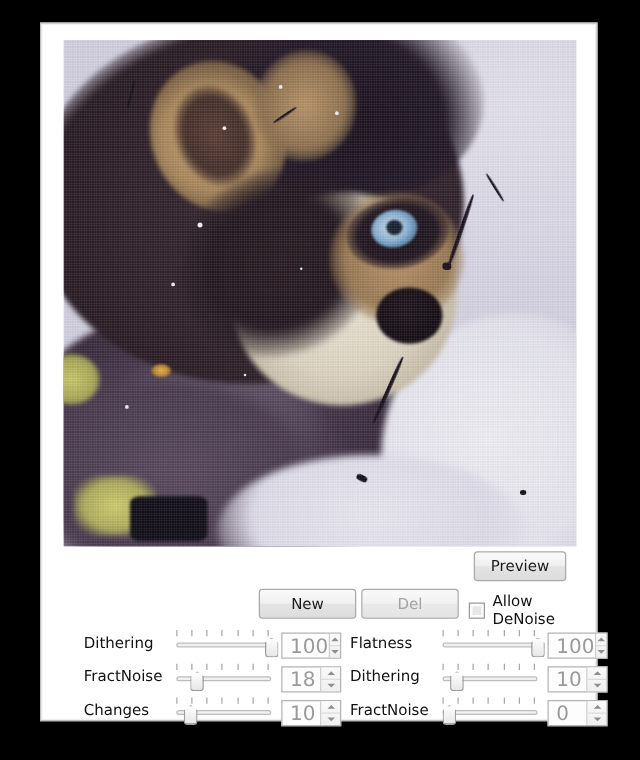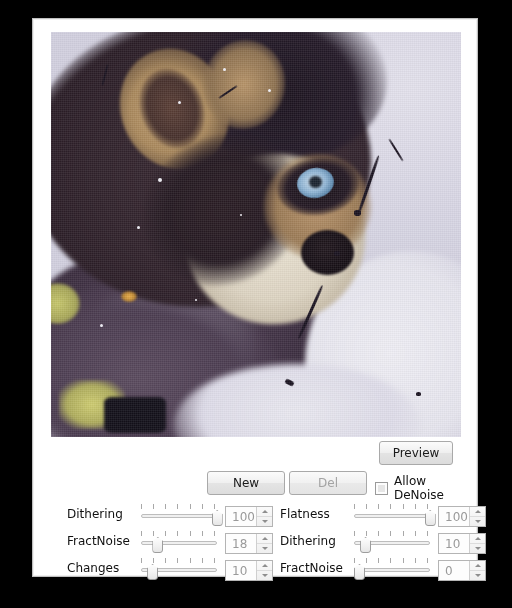--- a/index.html
+++ b/index.html
@@ -204,21 +204,21 @@
     background:linear-gradient(#fdfdfd,#f2f2f2 55%,#e6e6e6);
     border:1px solid #9d9d9d;box-sizing:border-box;
     border-radius:2px 2px 3px 3px;
     clip-path:polygon(50% 0%,100% 26%,100% 100%,0% 100%,0% 26%);
   }
   .spin{
     position:absolute;left:180px;top:3px;width:48px;height:21px;
     border:1px solid #b4b4b4;background:#fdfdfd;box-sizing:border-box;display:flex;
   }
   .spin-val{
-    flex:1;font-size:12px;color:#9a9a9a;display:flex;align-items:center;
+    flex:1;font-size:16px;color:#9a9a9a;display:flex;align-items:center;
     padding-left:6px;
   }
   .spin-btns{
     width:15px;border-left:1px solid #cfcfcf;display:flex;flex-direction:column;
     background:linear-gradient(#fafafa,#efefef);
   }
   .spin-btns b{
     flex:1;display:flex;align-items:center;justify-content:center;
   }
   .spin-btns b:first-child{border-bottom:1px solid #dcdcdc;}

